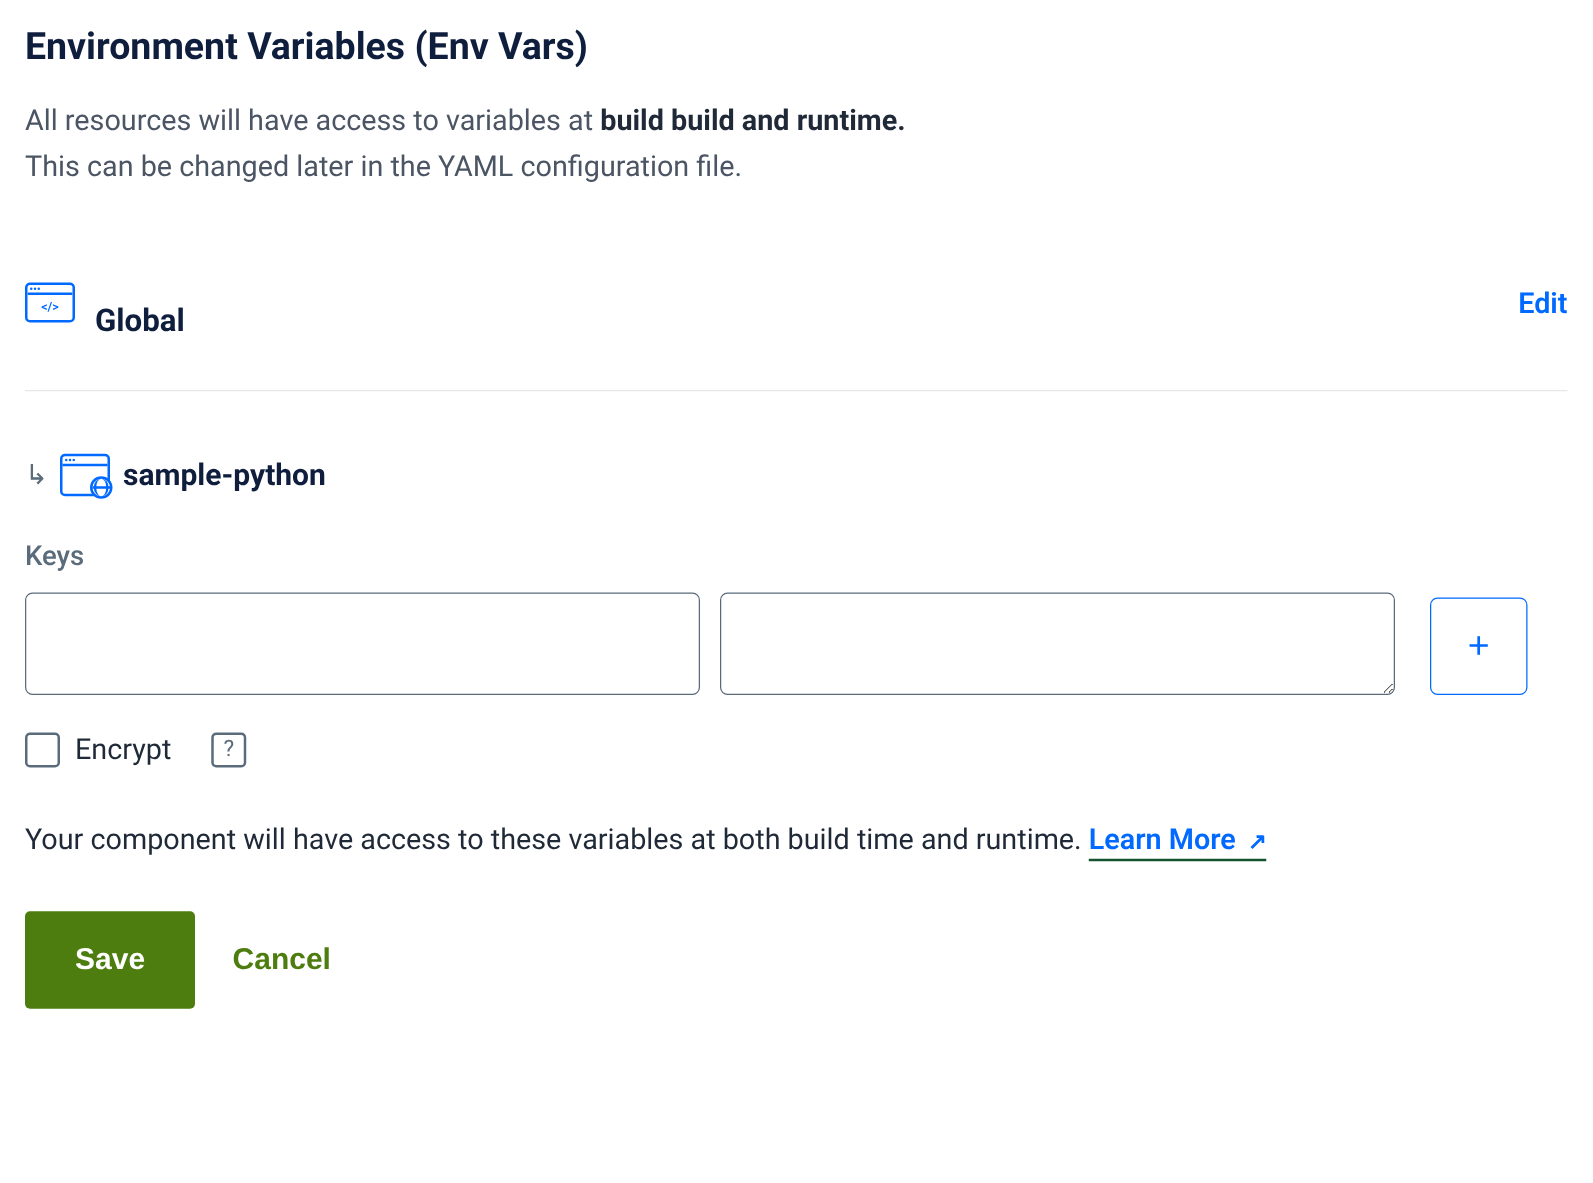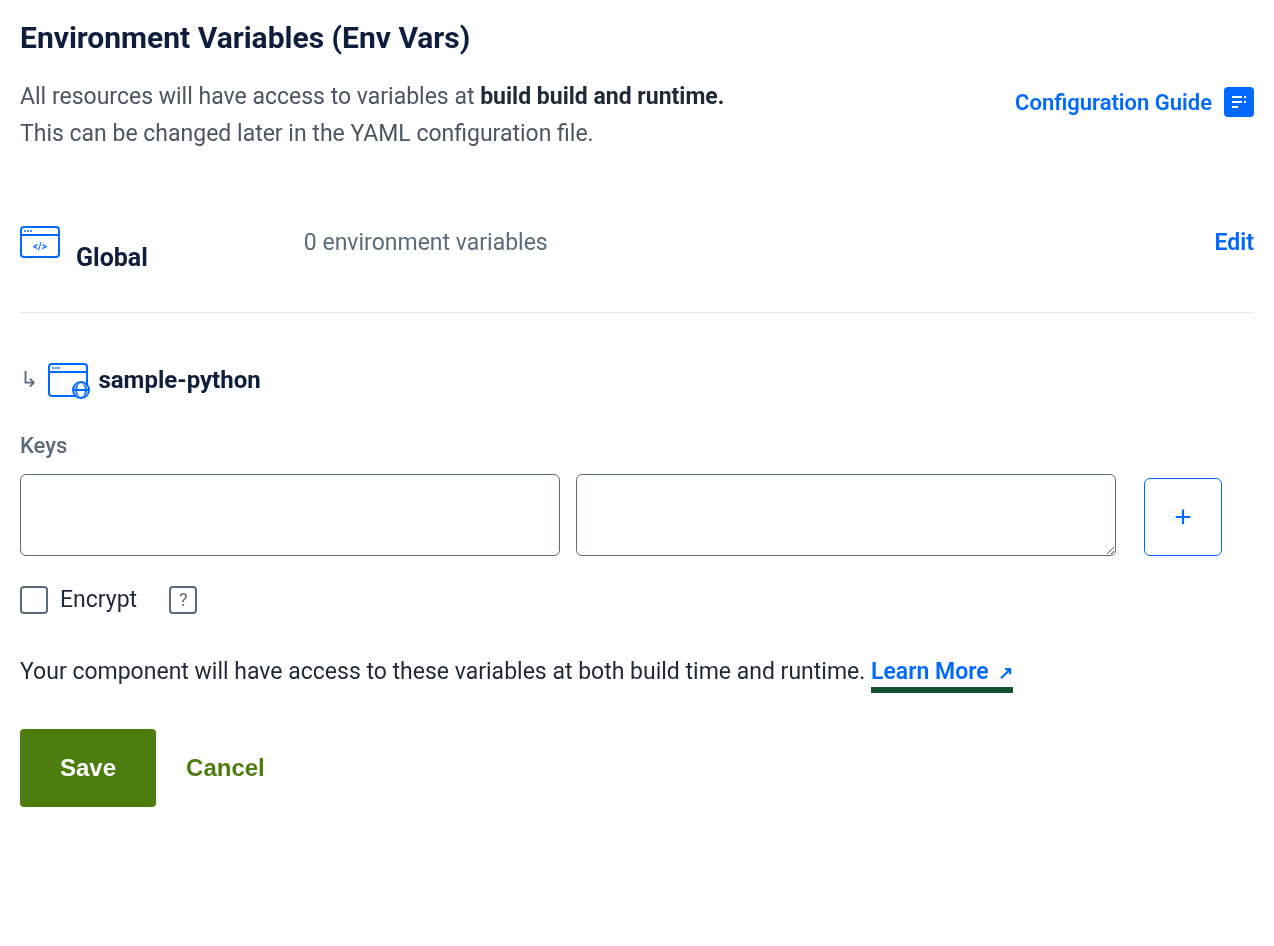--- a/index.html
+++ b/index.html
@@ -266,21 +266,21 @@
     }
     .info-text {
       font-size: 23px;
       color: #1f2937;
       margin-bottom: 44px;
     }
     .learn-more {
       color: #0069ff;
       font-weight: 600;
       cursor: pointer;
-      border-bottom: 6px solid #14532d;
+      border-bottom: 2px solid #14532d;
       padding-bottom: 2px;
     }
     .external-icon {
       color: #0069ff;
       font-size: 18px;
       margin-left: 4px;
     }
     .button-row {
       display: flex;
       gap: 30px;
@@ -309,45 +309,32 @@
 <body>
 
 <h1 class="page-title">Environment Variables (Env Vars)</h1>
 
 <div class="header-row">
   <div class="description">
     <span>All resources will have access to variables at </span><strong>build build and runtime.</strong>
     <br>
     <span>This can be changed later in the YAML configuration file.</span>
   </div>
-  <div class="config-guide">
-    <span>Configuration Guide</span>
-    <span class="config-guide-icon">
-      <svg width="18" height="18" viewBox="0 0 18 18" fill="none">
-        <rect x="2" y="3" width="10" height="2" fill="white"></rect>
-        <rect x="2" y="8" width="10" height="2" fill="white"></rect>
-        <rect x="2" y="13" width="6" height="2" fill="white"></rect>
-        <rect x="14" y="3" width="2" height="2" fill="white"></rect>
-        <rect x="14" y="8" width="2" height="2" fill="white"></rect>
-      </svg>
-    </span>
-  </div>
 </div>
 
 <div class="global-section">
   <div class="global-icon">
     <div class="global-icon-toolbar">
       <div class="global-icon-dot"></div>
       <div class="global-icon-dot"></div>
       <div class="global-icon-dot"></div>
     </div>
     <div class="global-icon-body">&lt;/&gt;</div>
   </div>
   <span class="global-label">Global</span>
-  <span class="global-count">0 environment variables</span>
   <span class="edit-link">Edit</span>
 </div>
 
 <div class="component-header">
   <span class="arrow-icon">↳</span>
   <div class="component-icon">
     <div class="component-icon-toolbar">
       <div class="global-icon-dot"></div>
       <div class="global-icon-dot"></div>
       <div class="global-icon-dot"></div>

